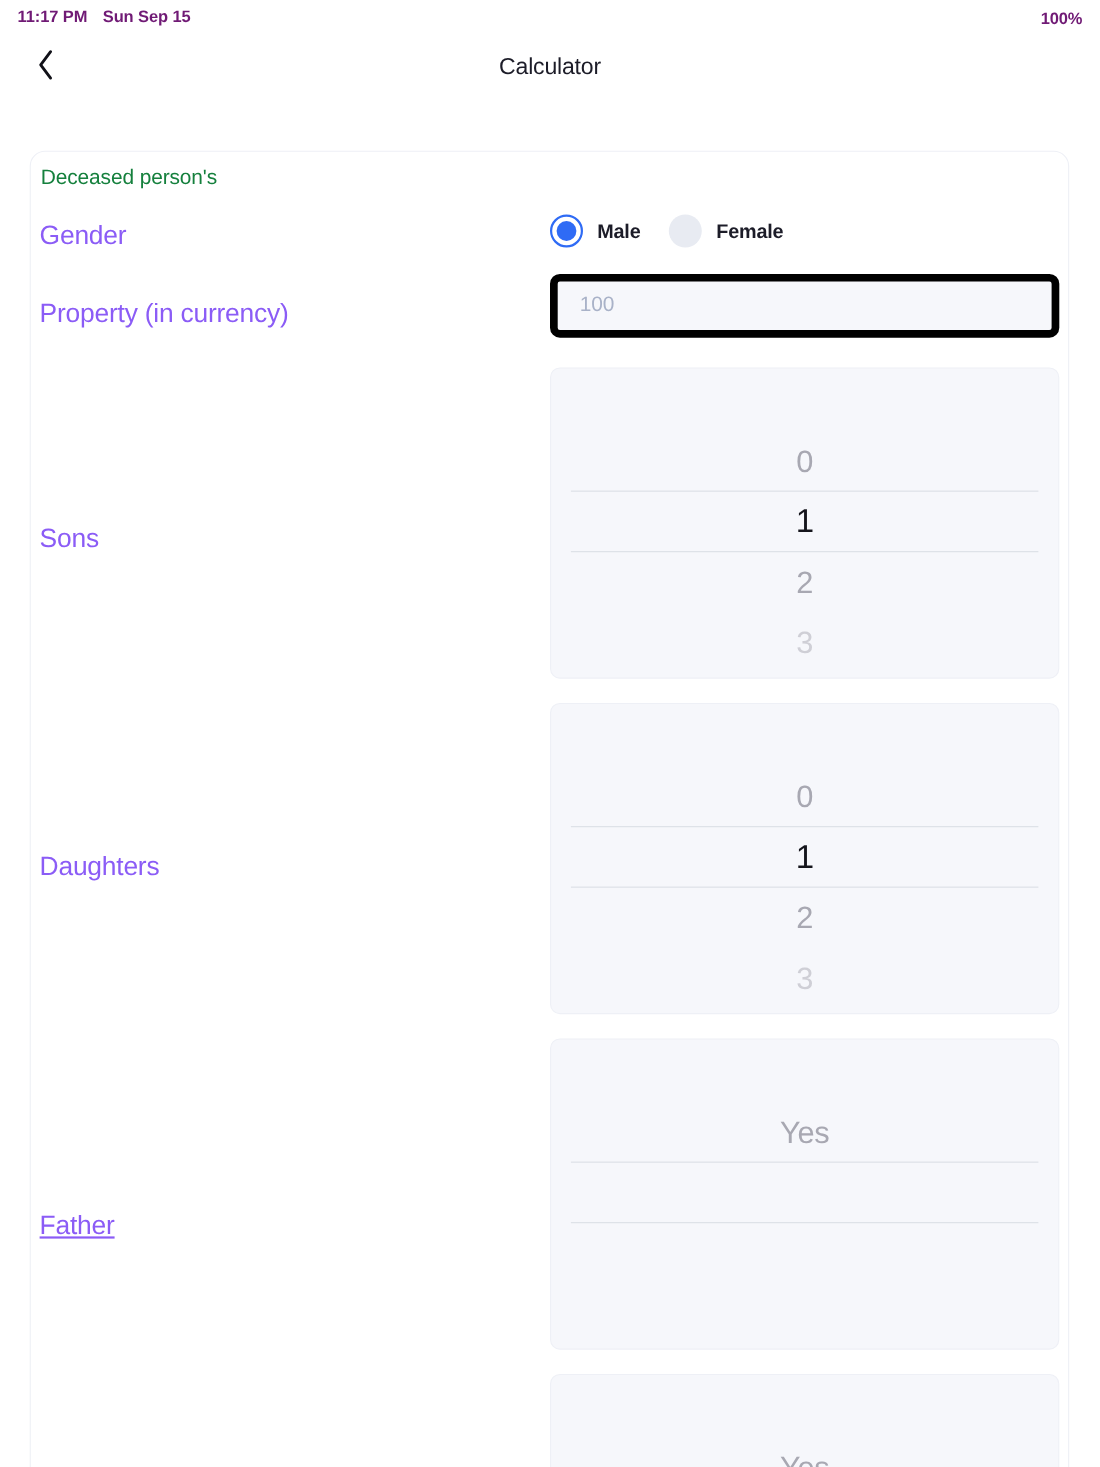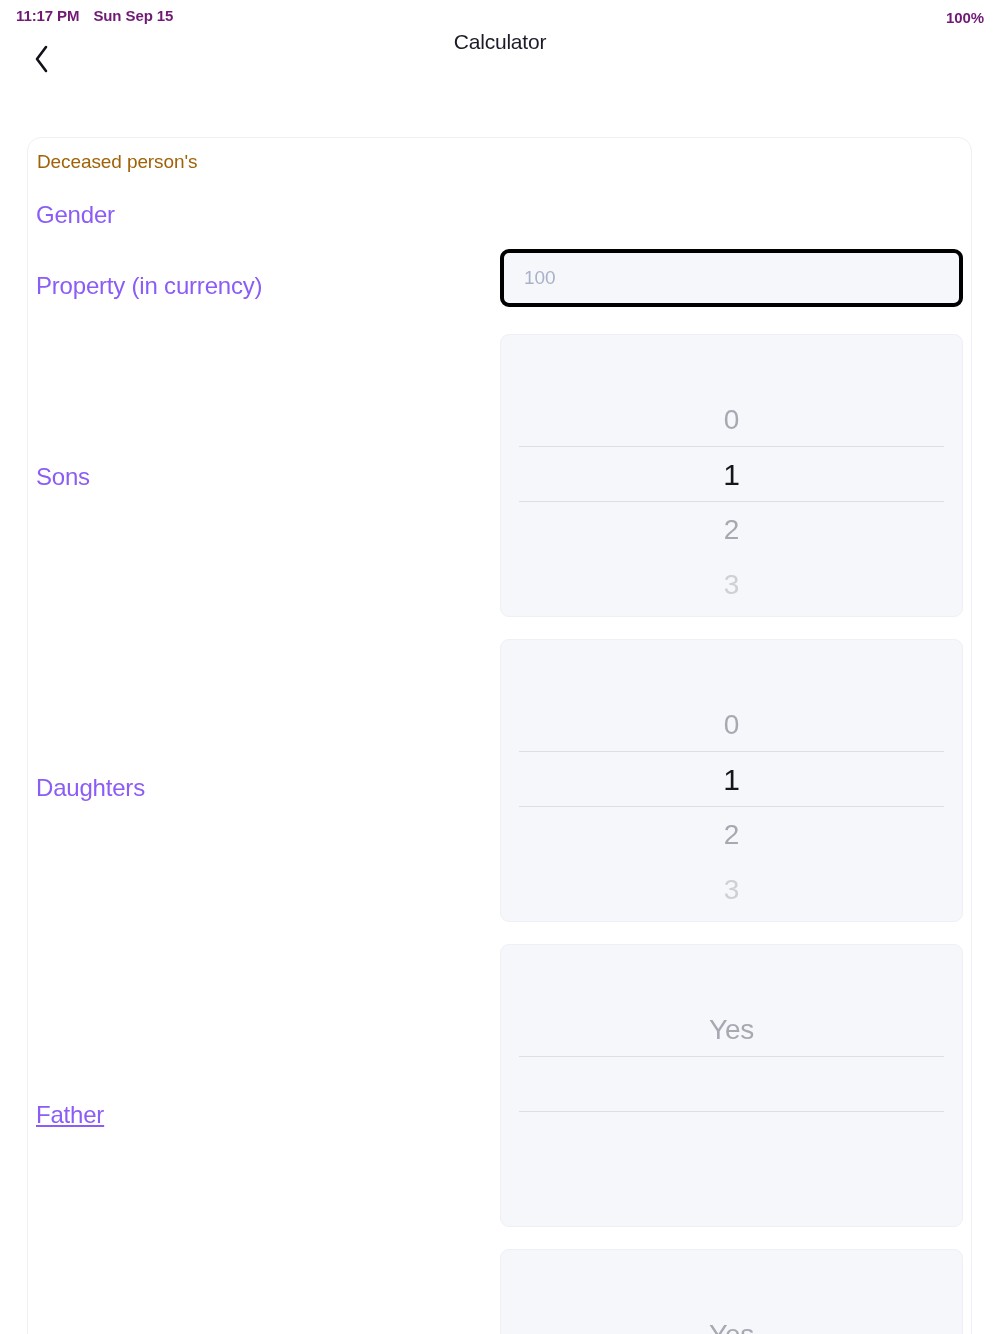--- a/index.html
+++ b/index.html
@@ -34,20 +34,21 @@
   }
   .wifi-icon { display: block; }
   .battery-pct { font-size: 15px; font-weight: bold; }
   .battery-icon { display: flex; align-items: center; }
 
   
   .nav-bar {
     height: 62px;
     position: relative;
     display: flex;
+    align-items: center;
     background: #ffffff;
   }
   .back-btn {
     position: absolute;
     left: 22px;
     top: 50%;
     transform: translateY(-50%);
     width: 38px;
     height: 38px;
     display: flex;
@@ -74,21 +75,21 @@
     border: 1px solid #eef0f6;
     border-radius: 14px;
     overflow: hidden;
   }
 
   .section-label {
     position: absolute;
     left: 9px;
     top: 13px;
     font-size: 19px;
-    color: #a16207;
+    color: #15803d;
     letter-spacing: -0.1px;
   }
 
   
   .row-label {
     position: absolute;
     left: 8px;
     font-size: 24px;
     color: #8b5cf6;
     letter-spacing: -0.2px;
@@ -138,21 +139,21 @@
     letter-spacing: -0.2px;
   }
 
   
   .input-field {
     position: absolute;
     left: 472px;
     width: 463px;
     height: 58px;
     background: #f6f7fb;
-    border: 4px solid #000000;
+    border: 7px solid #000000;
     border-radius: 9px;
     display: flex;
     align-items: center;
     padding: 0 20px;
     font-size: 19px;
     color: #a9b2c8;
     font-family: "Liberation Sans", sans-serif;
     letter-spacing: -0.1px;
     cursor: text;
   }
@@ -233,25 +234,35 @@
     </span>
   </div>
   <div class="nav-title">Calculator</div>
 </div>
 
 <div class="card">
 
   <div class="section-label">Deceased person's</div>
 
   <div class="row-label" style="top:63px;">Gender</div>
+  <div class="gender-group">
+    <div class="radio-opt">
+      <span class="radio-dot checked"></span>
+      <span class="radio-label">Male</span>
+    </div>
+    <div class="radio-opt">
+      <span class="radio-dot"></span>
+      <span class="radio-label">Female</span>
+    </div>
+  </div>
 
   <div class="row-label" style="top:134px;">Property (in currency)</div>
   <div class="input-field" style="top:111px;">100</div>
 
-  <div class="row-label" style="top:325px;">Sons</div>
+  <div class="row-label" style="top:338px;">Sons</div>
   <div class="picker" style="top:196px; height:283px;">
     <div class="picker-inner" style="top:57px;">
       <div class="picker-item n2">0</div>
       <div class="picker-item sel">1</div>
       <div class="picker-item n2">2</div>
       <div class="picker-item n3">3</div>
       <div class="picker-item n4">4</div>
     </div>
     <div class="picker-line" style="top:111px;"></div>
     <div class="picker-line" style="top:166px;"></div>

